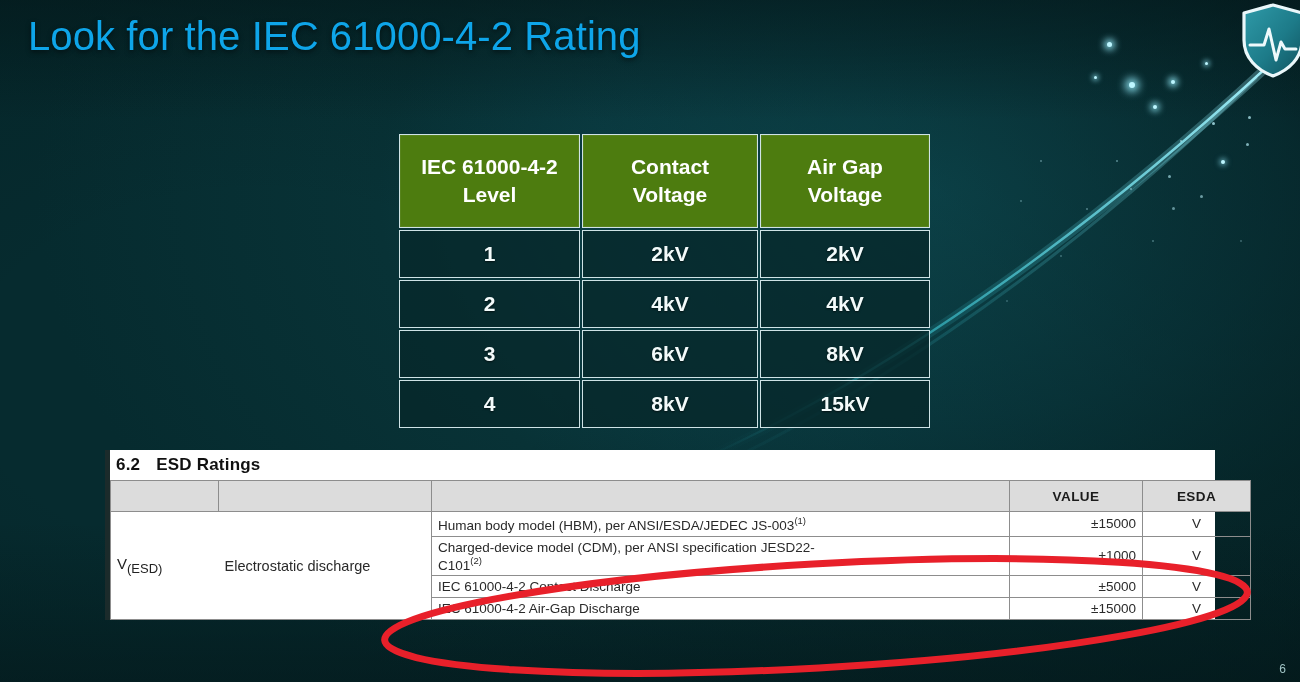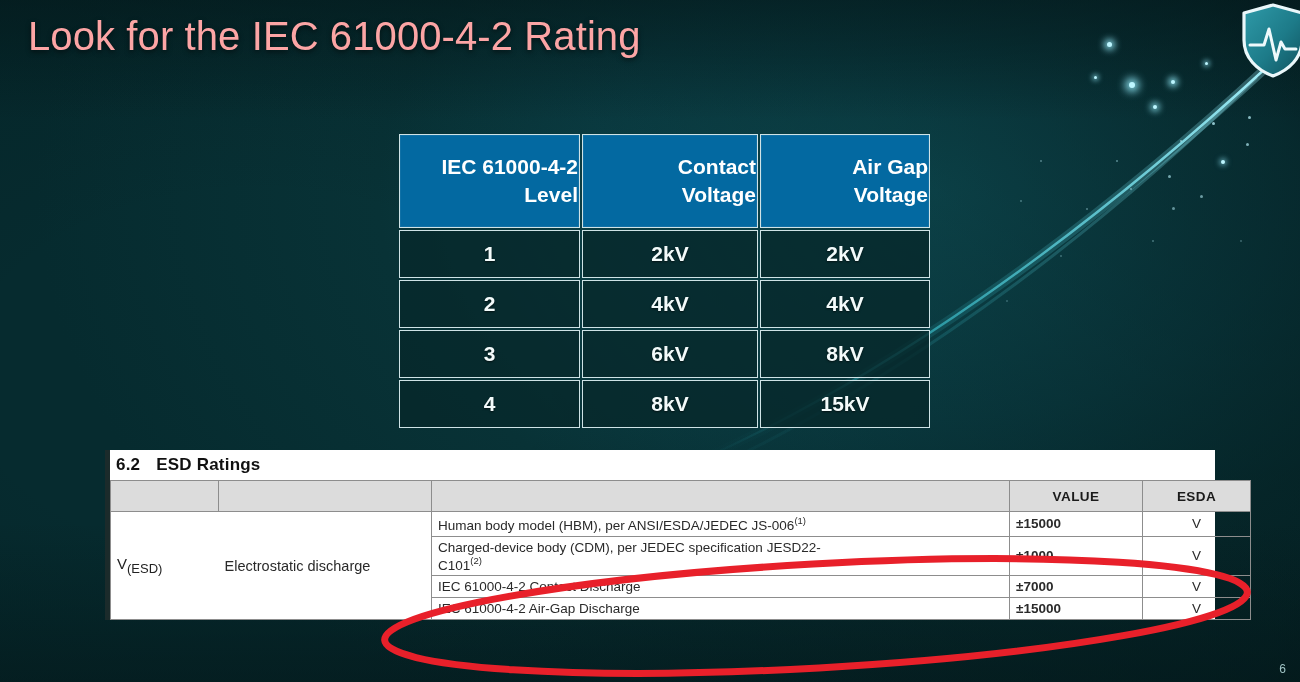--- a/index.html
+++ b/index.html
@@ -49,21 +49,21 @@
     position: absolute;
     border-radius: 50%;
     background: #bdf6ff;
   }
   
   .title {
     position: absolute;
     left: 28px;
     top: 14px;
     font-size: 40px;
-    color: #fca5a5;
+    color: #0ea5e9;
     letter-spacing: 0.1px;
     text-shadow: 0 2px 5px rgba(0,0,0,0.55);
     white-space: nowrap;
   }
   .brand {
     position: absolute;
     right: 72px;
     top: 14px;
     font-size: 34px;
     color: #f4fdfd;
@@ -81,27 +81,27 @@
   .lvl-table {
     position: absolute;
     left: 397px;
     top: 132px;
     width: 519px;
     border-collapse: separate;
     border-spacing: 2px;
     table-layout: fixed;
   }
   .lvl-table th {
-    background: #0369a1;
+    background: #4d7c0f;
     color: #ffffff;
     font-size: 21px;
     font-weight: bold;
     height: 90px;
     line-height: 1.35;
-    text-align: right;
+    text-align: center;
     vertical-align: middle;
     border: 1px solid #cfe3e6;
     box-shadow: inset 0 0 0 1px rgba(255,255,255,0.06);
   }
   .lvl-table td {
     background: rgba(7,40,42,0.78);
     color: #f3fbfb;
     font-size: 21px;
     font-weight: bold;
     height: 44px;
@@ -152,21 +152,21 @@
   .ds-table th {
     text-align: center;
     font-size: 13.5px;
     font-weight: bold;
     color: #1b1b1b;
     letter-spacing: 0.4px;
   }
   .c-sym   { width: 95px;  text-align: left; }
   .c-desc  { width: 200px; text-align: left; }
   .c-cond  { width: 565px; text-align: left; }
-  .c-val   { width: 120px; text-align: left; font-weight: bold; }
+  .c-val   { width: 120px; text-align: right; font-weight: normal; }
   .c-unit  { width: 95px;  text-align: center; }
   .sym-cell {
     font-size: 15px;
     color: #222;
     vertical-align: middle;
     border-right: none !important;
   }
   .desc-cell {
     font-size: 14.5px;
     color: #2a2a2a;
@@ -313,35 +313,35 @@
         <td class="c-cond"></td>
         <th class="c-val">VALUE</th>
         <th class="c-unit">ESDA</th>
       </tr>
       <tr>
         <td class="c-sym sym-cell" rowspan="4">
           <span>V</span><span class="sub">(ESD)</span>
         </td>
         <td class="c-desc desc-cell" rowspan="4">Electrostatic discharge</td>
         <td class="c-cond">
-          <span>Human body model (HBM), per ANSI/ESDA/JEDEC JS-006</span><span class="sup">(1)</span>
+          <span>Human body model (HBM), per ANSI/ESDA/JEDEC JS-003</span><span class="sup">(1)</span>
         </td>
         <td class="c-val">±15000</td>
         <td class="c-unit">V</td>
       </tr>
       <tr class="row-tall">
         <td class="c-cond">
-          <span>Charged-device body (CDM), per JEDEC specification JESD22-</span><br><span>C101</span><span class="sup">(2)</span>
+          <span>Charged-device model (CDM), per ANSI specification JESD22-</span><br><span>C101</span><span class="sup">(2)</span>
         </td>
         <td class="c-val">±1000</td>
         <td class="c-unit">V</td>
       </tr>
       <tr>
         <td class="c-cond">IEC 61000-4-2 Contact Discharge</td>
-        <td class="c-val">±7000</td>
+        <td class="c-val">±5000</td>
         <td class="c-unit">V</td>
       </tr>
       <tr>
         <td class="c-cond">IEC 61000-4-2 Air-Gap Discharge</td>
         <td class="c-val">±15000</td>
         <td class="c-unit">V</td>
       </tr>
     </tbody>
       </table>
   </div>

